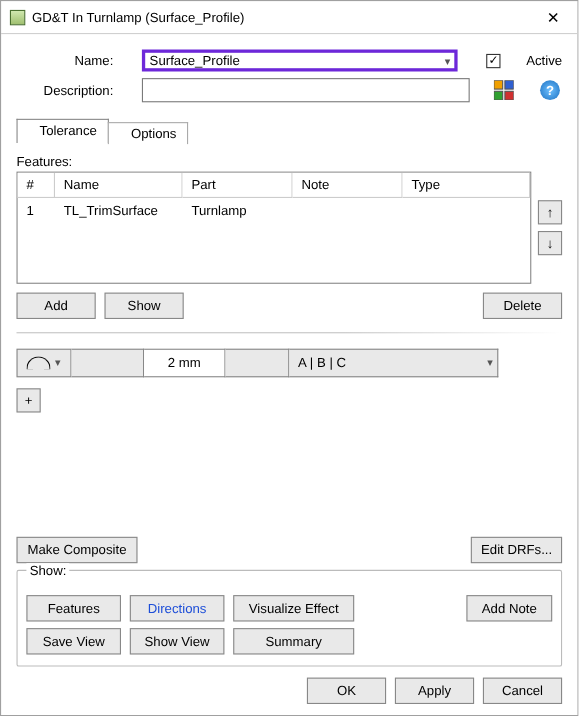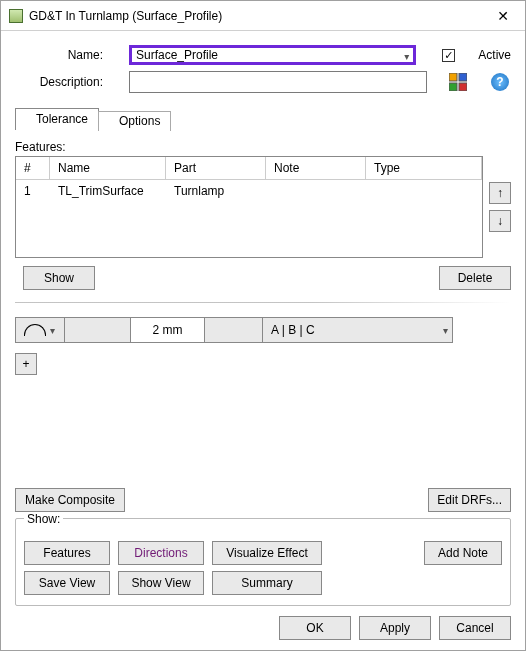--- a/index.html
+++ b/index.html
@@ -28,21 +28,21 @@
   .group-label { margin-bottom:2px;}
   .table { border:1px solid #888; height:102px; overflow:hidden; background:#fff;}
   .thead { display:flex; background:#fff; }
   .th { border-right:1px solid #ccc; border-bottom:1px solid #ccc; padding:4px 8px; background:#fff;}
   .tbody-row { display:flex; }
   .td { padding:4px 8px; }
   .col-n{width:34px;} .col-name{width:116px;} .col-part{width:100px;} .col-size{width:100px;} .col-type{flex:1;}
   .side-arrows { display:flex; flex-direction:column; gap:6px; margin-left:6px; justify-content:flex-start; padding-top:26px;}
   .sq { width:22px; height:22px; border:1px solid #888; background:#e9e9e9; display:flex; align-items:center; justify-content:center; cursor:pointer;}
   .btn { height:24px; min-width:70px; padding:0 8px; border:1px solid #888; background:#e9e9e9; cursor:pointer; display:inline-flex; align-items:center; justify-content:center;}
-  .btn.disabled { color:#701a75; cursor:default;}
+  .btn.disabled { color:#1d4ed8; cursor:default;}
   .row { display:flex; align-items:center; }
   .hr { height:1px; background:linear-gradient(to right, #888 0, #888 60%, rgba(0,0,0,0) 100%); margin:12px 0 14px 0; opacity:0.5;}
   .tol-row { display:flex; gap:0; align-items:stretch; }
   .tol-cell { border:1px solid #888; height:26px; display:flex; align-items:center; padding:0 6px; background:#fff; }
   .tol-drop { border:1px solid #888; height:26px; display:flex; align-items:center; padding:0 4px 0 8px; background:#e9e9e9; cursor:pointer; }
   .profile-sym { width:22px; height:12px; border:1.4px solid #000; border-bottom:none; border-top-left-radius:12px; border-top-right-radius:12px; }
   .plus-sq { width:22px; height:22px; border:1px solid #888; background:#e9e9e9; display:flex; align-items:center; justify-content:center; cursor:pointer; margin-top:10px;}
   .fieldset { border:1px solid #bbb; border-radius:2px; padding:8px 8px 10px 8px; margin-top:6px;}
   .fieldset-legend { position:relative; top:-15px; background:#fff; display:inline-block; padding:0 3px; margin-bottom:-10px;}
   .footer { display:flex; justify-content:flex-end; gap:8px; padding-top:10px;}
@@ -114,20 +114,21 @@
             <div class="td col-type"></div>
           </div>
         </div>
         <div class="side-arrows">
           <div class="sq">↑</div>
           <div class="sq">↓</div>
         </div>
       </div>
 
       <div class="row" style="margin-top:8px;">
+        <div class="btn btn-wide">Add</div>
         <div style="width:8px"></div>
         <div class="btn btn-wide">Show</div>
         <div style="flex:1"></div>
         <div class="btn btn-wide">Delete</div>
       </div>
 
       <div class="hr"></div>
 
       <div class="tol-row">
         <div class="tol-drop" style="width:50px;">

